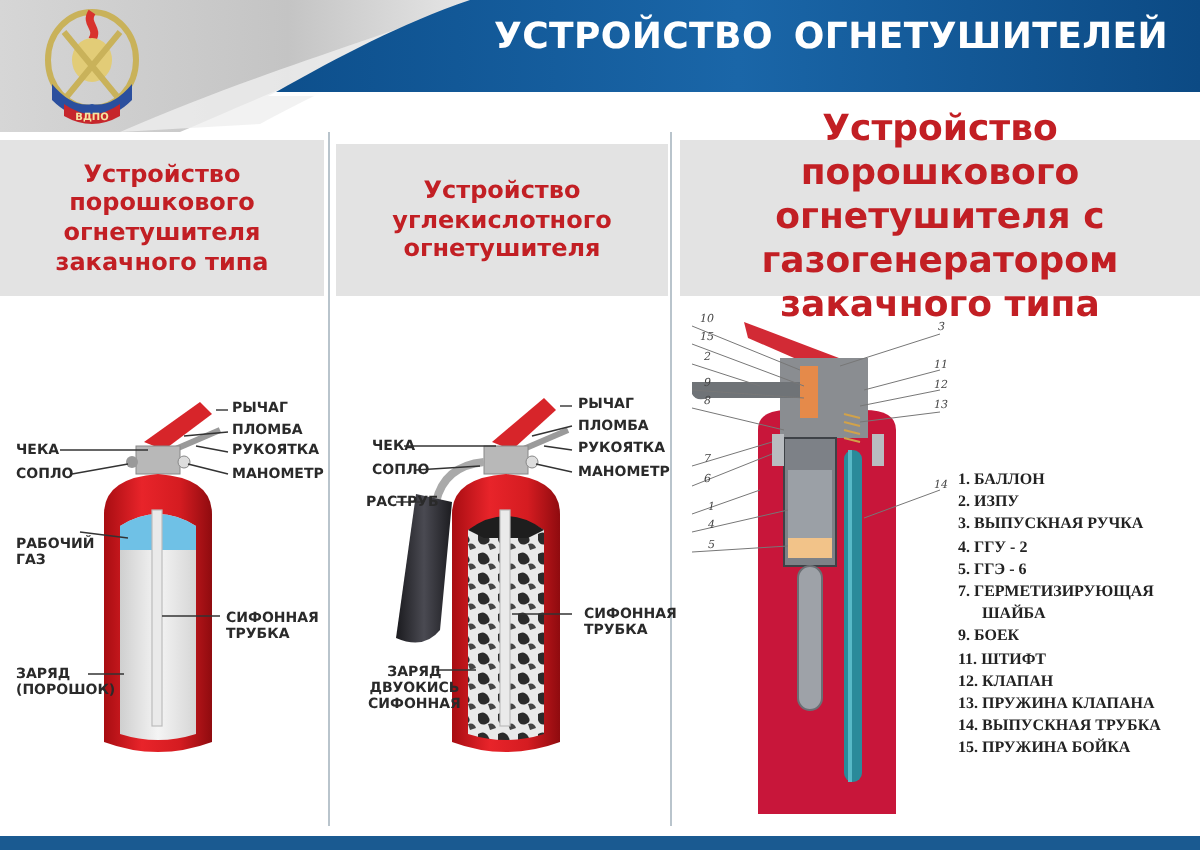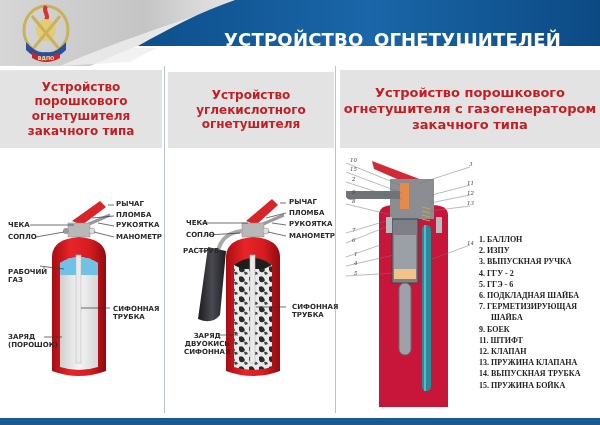--- a/index.html
+++ b/index.html
@@ -1,39 +1,39 @@
 <!DOCTYPE html>
 <html><head>
 <meta charset="utf-8">
 <style>
   * { margin: 0; padding: 0; box-sizing: border-box; }
   html, body { width: 600px; height: 425px; overflow: hidden; background: #ffffff; }
   body { position: relative; font-family: "DejaVu Sans", "Liberation Sans", sans-serif; }
 
   .bg-swoosh { position: absolute; left: 0; top: 0; width: 600px; height: 80px; }
   .page-title {
-    position: absolute; right: 39px; top: 8px;
+    position: absolute; right: 16px; top: 8px;
     color: #fff; font-weight: bold; font-size: 18px; letter-spacing: 0.2px;
-    font-family: "DejaVu Sans", sans-serif; word-spacing: 4px; margin-top: 21px;
+    font-family: "DejaVu Sans", sans-serif; word-spacing: 4px;
   }
   .logo { position: absolute; left: 20px; top: 2px; width: 52px; height: 62px; }
 
   .divider { position: absolute; width: 1px; background: #b9c4cc; top: 66px; height: 130px; }
   .divider.d1 { left: 164px; height: 347px; }
   .divider.d2 { left: 335px; height: 347px; }
 
   .panel-title-box {
     position: absolute; background: #e3e3e3;
     display: flex; align-items: center; justify-content: center;
     text-align: center; color: #c21f24; font-weight: bold;
     font-family: "DejaVu Sans", sans-serif; line-height: 1.22;
   }
   .pt1 { left: 0; top: 70px; width: 162px; height: 78px; font-size: 12px; }
   .pt2 { left: 168px; top: 72px; width: 166px; height: 76px; font-size: 12px; }
-  .pt3 { left: 340px; top: 70px; width: 260px; height: 78px; font-size: 13px; }
+  .pt3 { left: 340px; top: 70px; width: 260px; height: 78px; font-size: 18px; }
   .pt-line { display: block; }
 
   .label {
     position: absolute; font-size: 7px; font-weight: bold; color: #2a2a2a;
     font-family: "DejaVu Sans", sans-serif; line-height: 1.15; white-space: nowrap;
   }
 
   .diagram svg { position: absolute; }
 
   .legend { position: absolute; left: 479px; top: 234px; }
@@ -301,21 +301,20 @@
   <div class="num" style="left:467px;top:190px;">12</div>
   <div class="num" style="left:467px;top:200px;">13</div>
   <div class="num" style="left:467px;top:240px;">14</div>
 
   <div class="legend">
     <div class="legend-item"><span>1.</span> <span>БАЛЛОН</span></div>
     <div class="legend-item"><span>2.</span> <span>ИЗПУ</span></div>
     <div class="legend-item"><span>3.</span> <span>ВЫПУСКНАЯ РУЧКА</span></div>
     <div class="legend-item"><span>4.</span> <span>ГГУ - 2</span></div>
     <div class="legend-item"><span>5.</span> <span>ГГЭ - 6</span></div>
-    <div class="legend-item"><span>6.</span> <span>ПОДКЛАДНАЯ ШАЙБА</span></div>
     <div class="legend-item"><span>7.</span> <span>ГЕРМЕТИЗИРУЮЩАЯ</span><span class="cont">ШАЙБА</span></div>
     <div class="legend-item"><span>9.</span> <span>БОЕК</span></div>
     <div class="legend-item"><span>11.</span> <span>ШТИФТ</span></div>
     <div class="legend-item"><span>12.</span> <span>КЛАПАН</span></div>
     <div class="legend-item"><span>13.</span> <span>ПРУЖИНА КЛАПАНА</span></div>
     <div class="legend-item"><span>14.</span> <span>ВЫПУСКНАЯ ТРУБКА</span></div>
     <div class="legend-item"><span>15.</span> <span>ПРУЖИНА БОЙКА</span></div>
   </div>
 </div>
 

